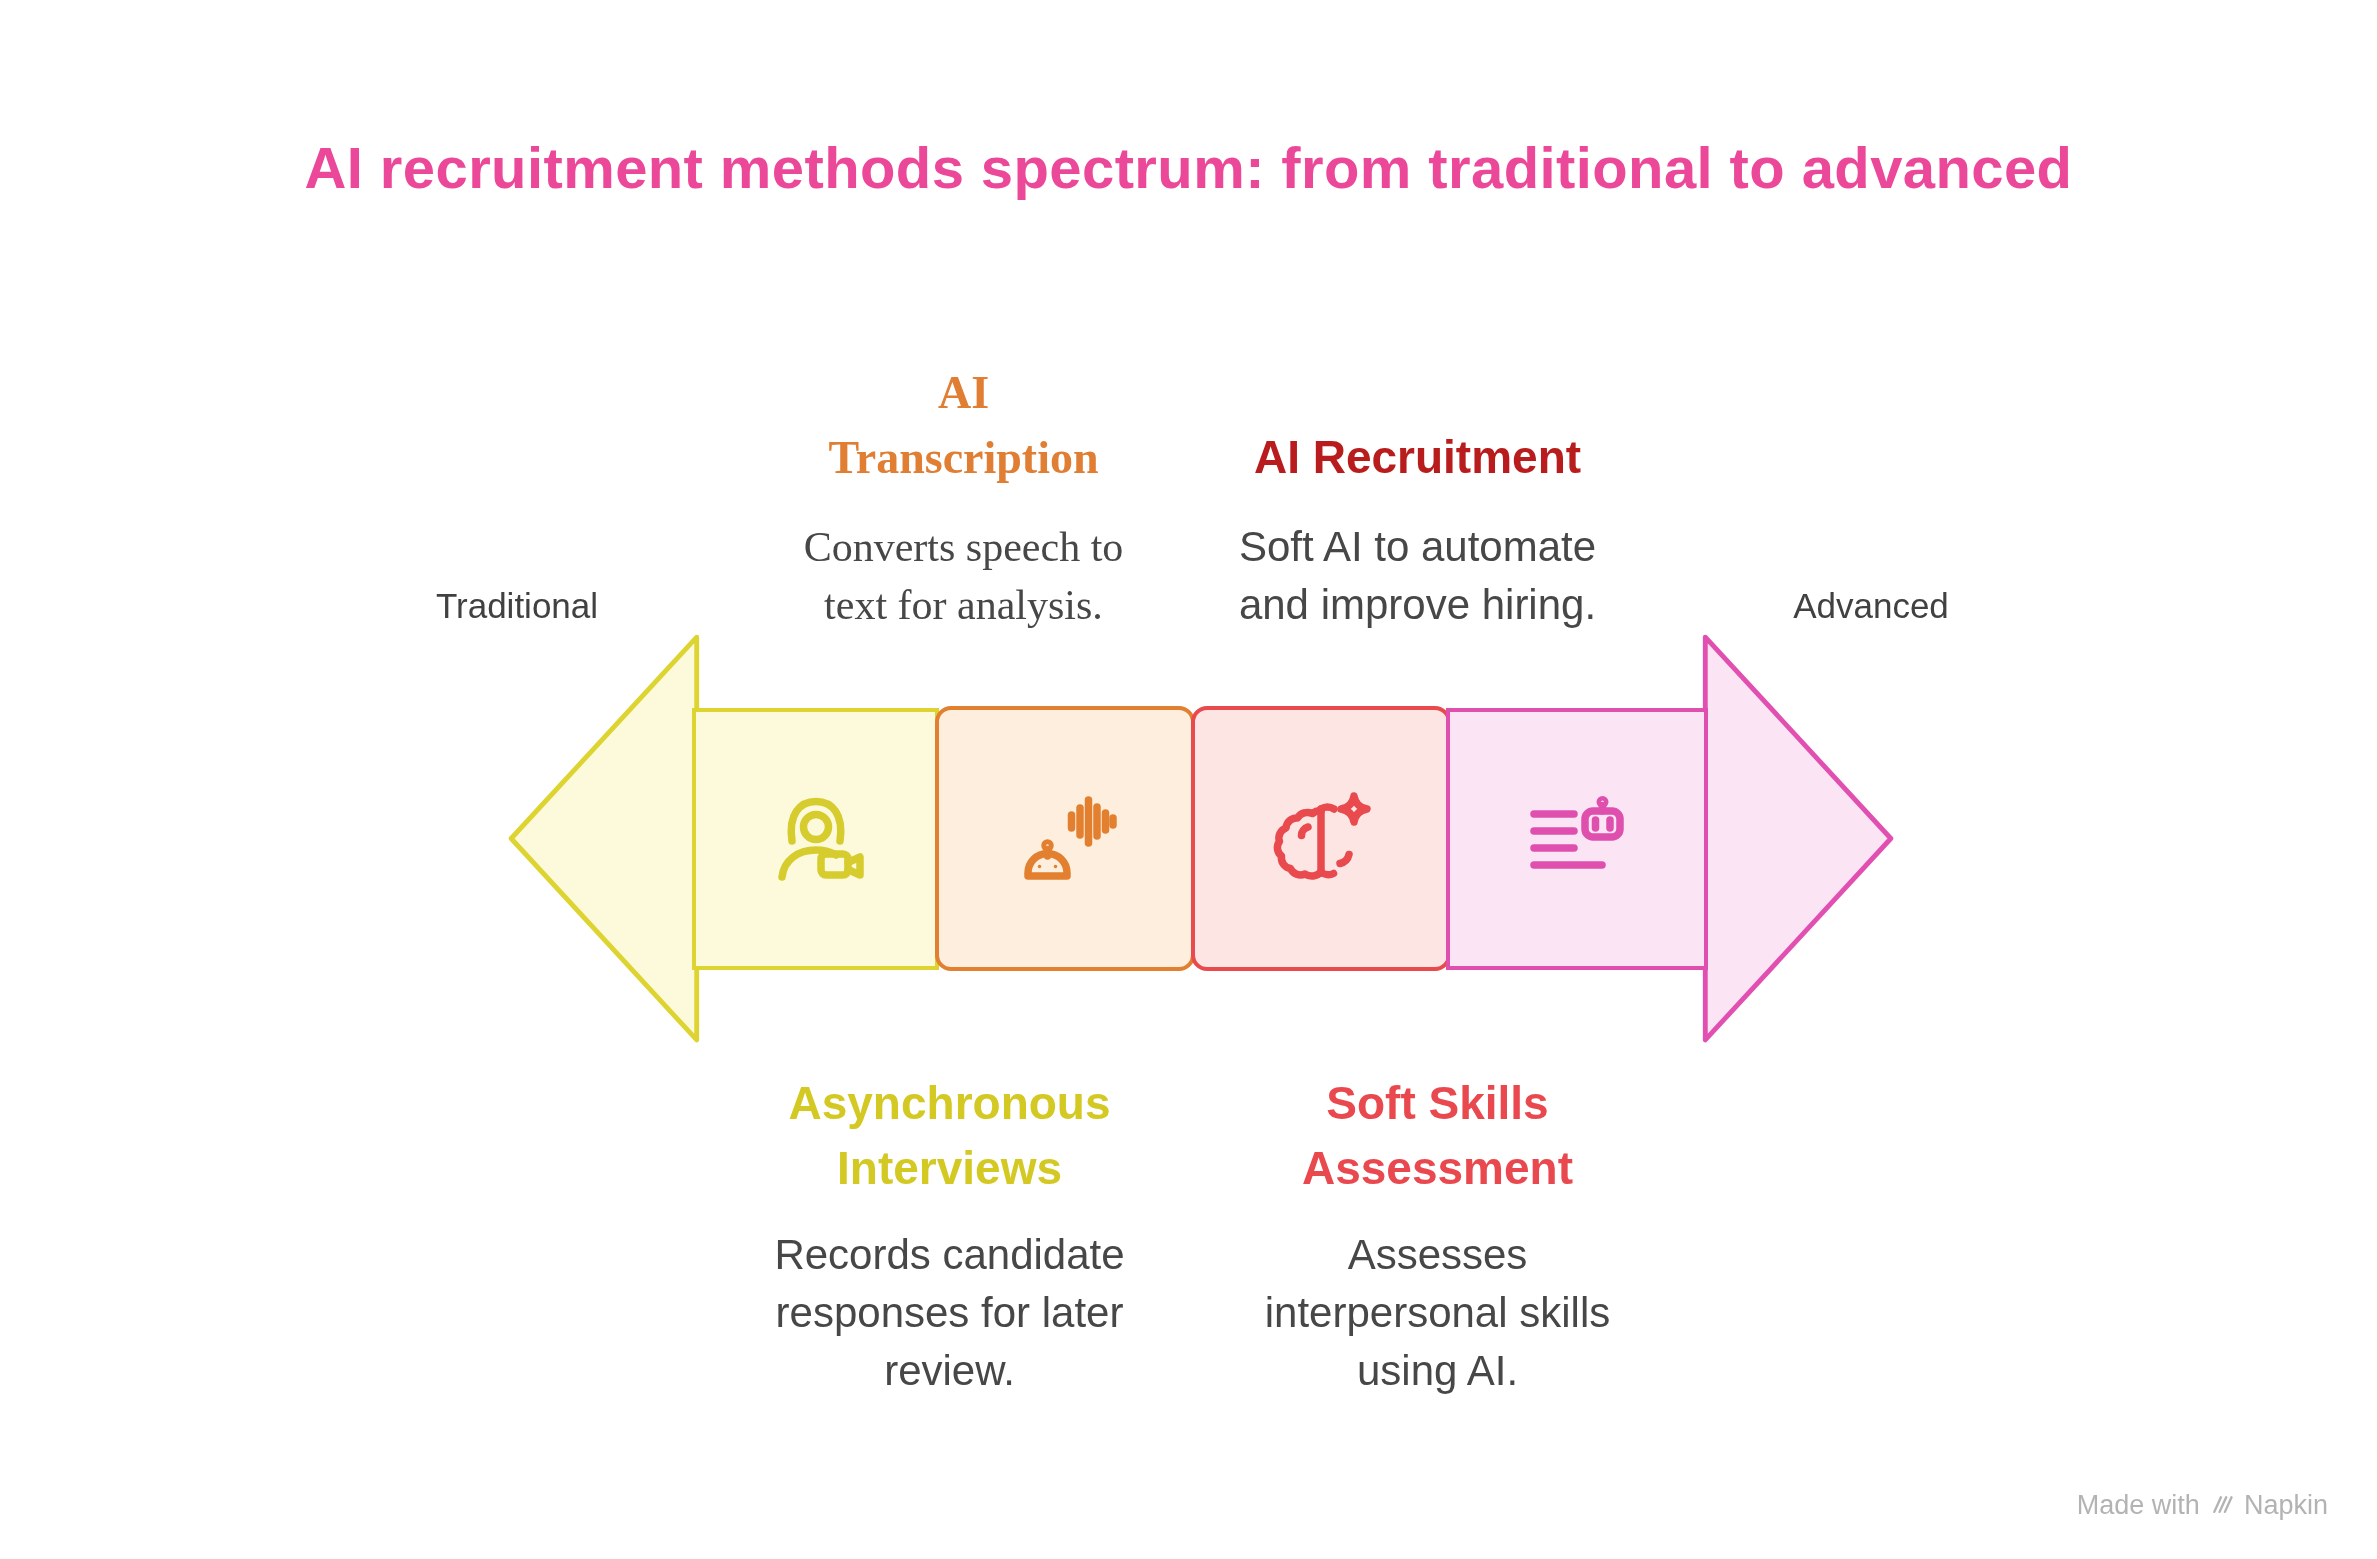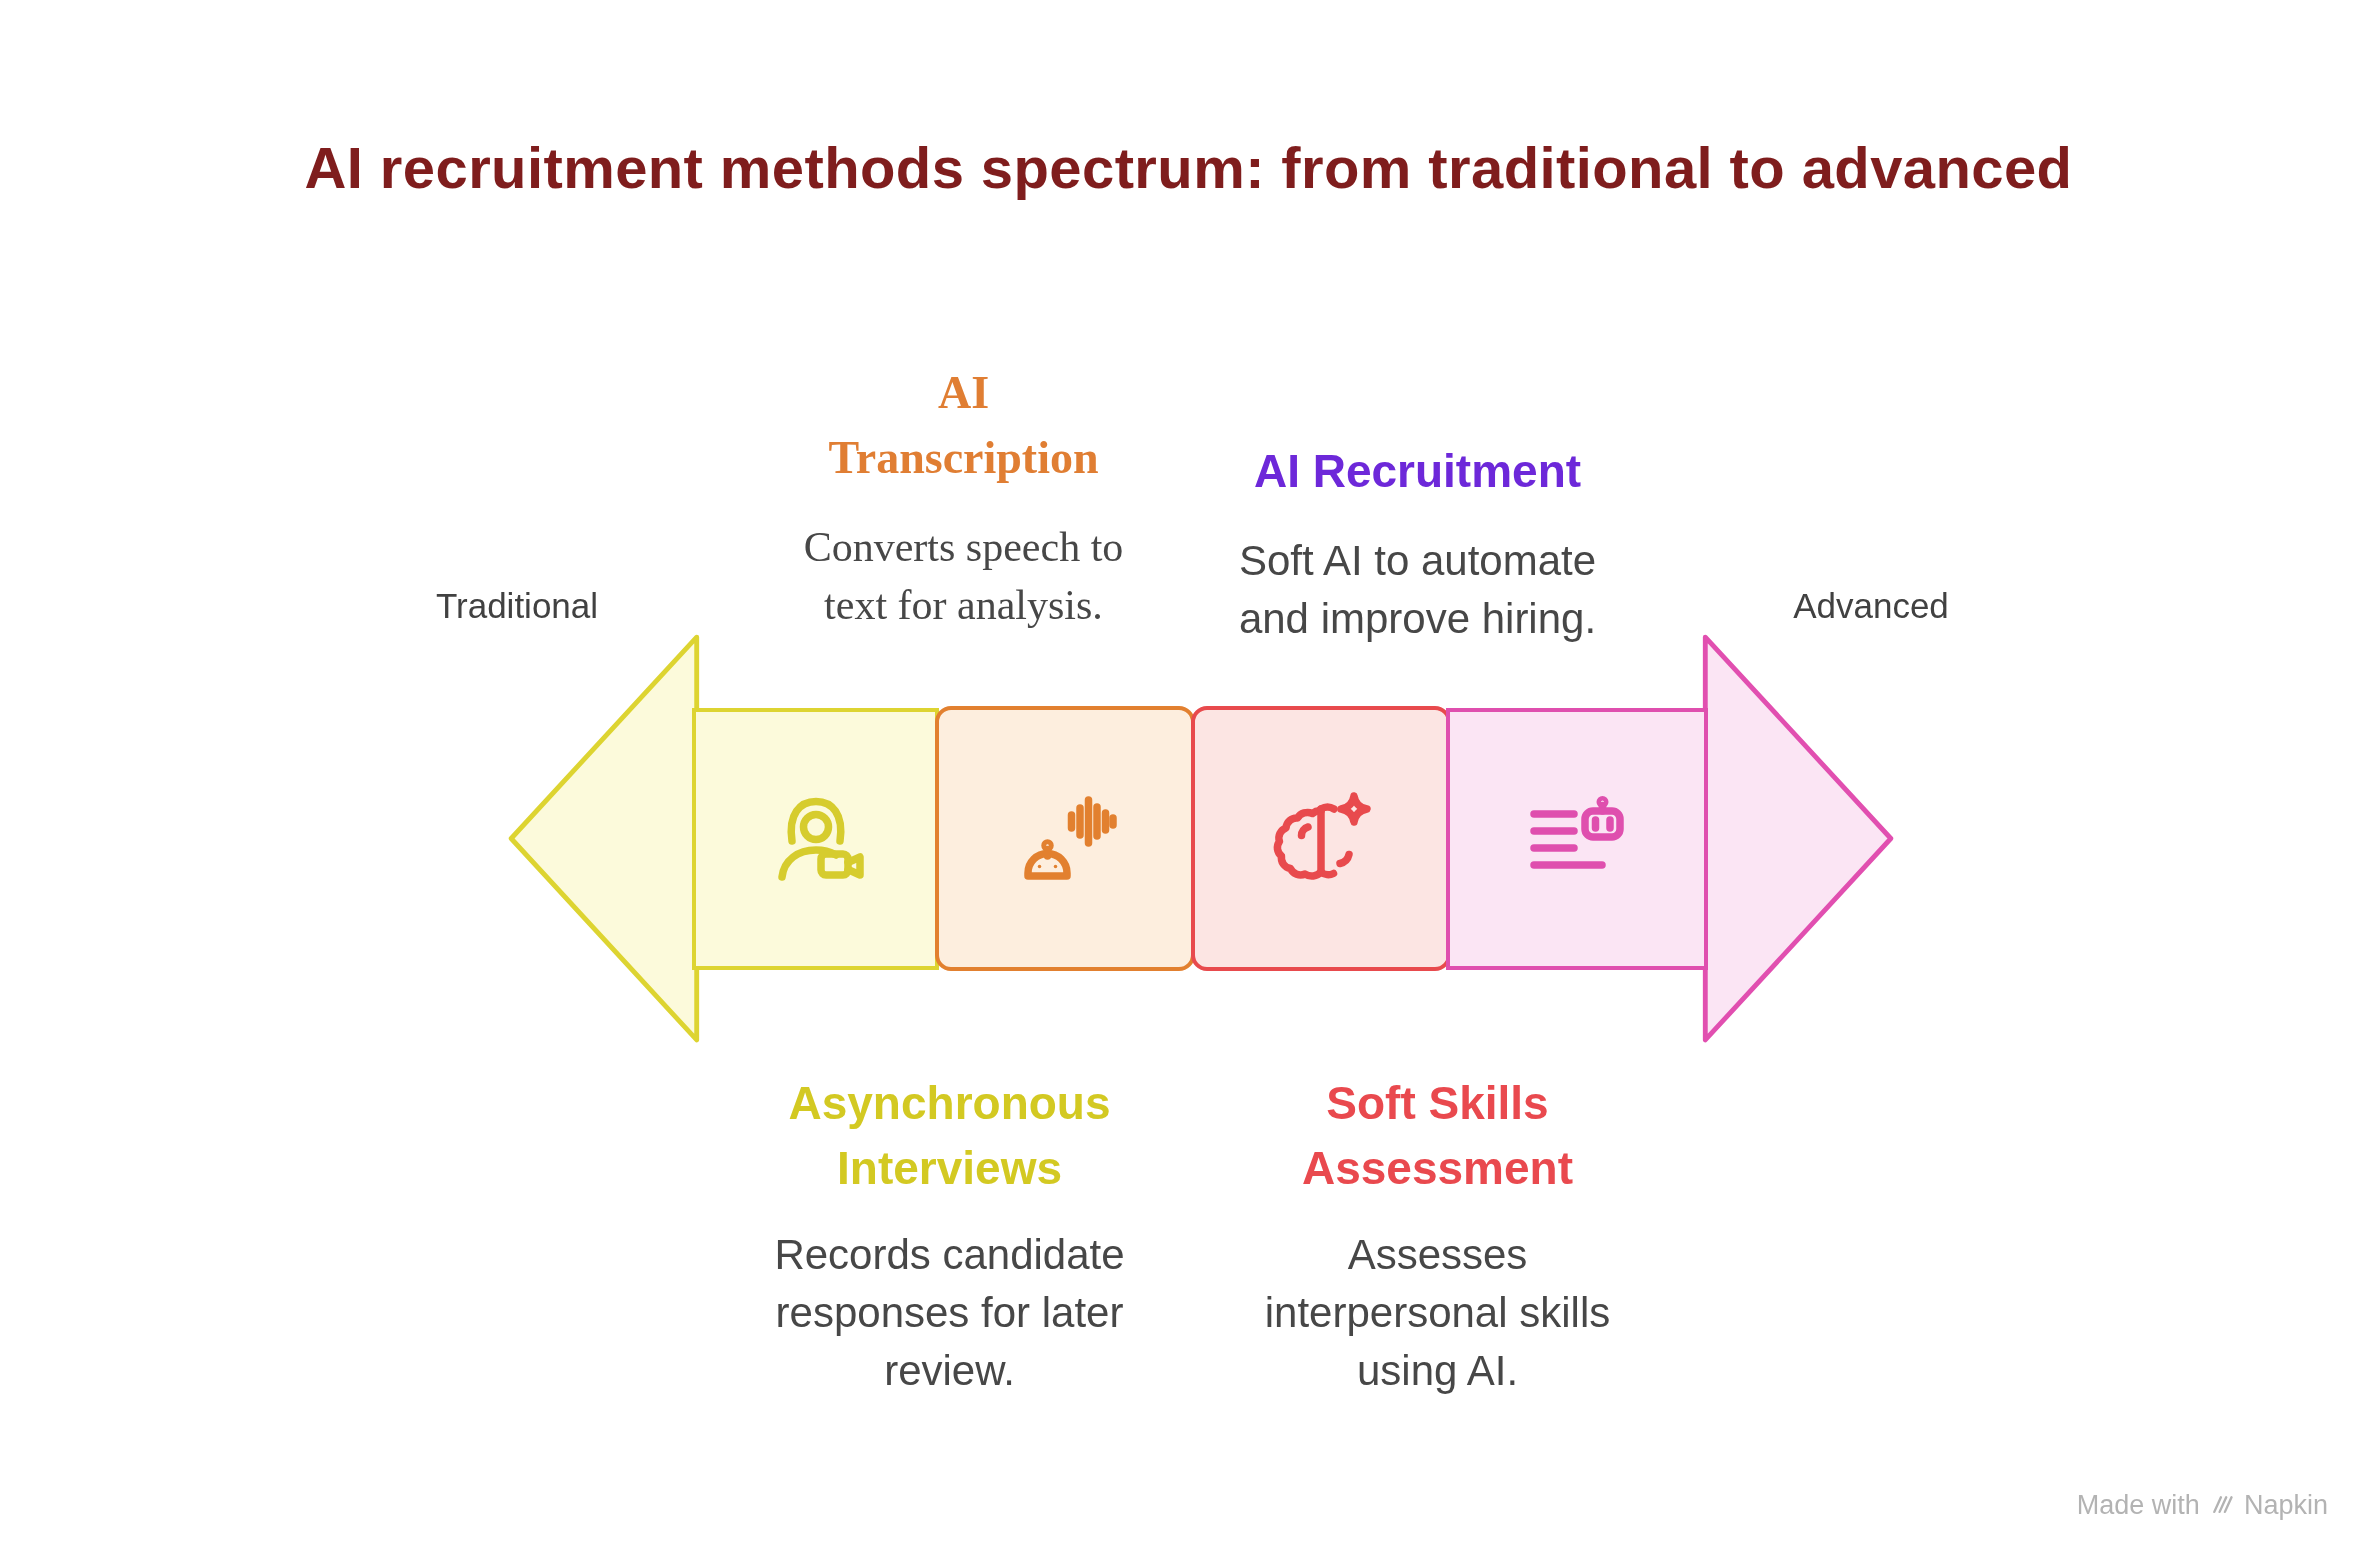--- a/index.html
+++ b/index.html
@@ -6,32 +6,32 @@
   .canvas{
     position:relative;
     width:2377px;height:1559px;
     background:#ffffff;
     font-family:"Liberation Sans", sans-serif;
     overflow:hidden;
   }
   .title{
     position:absolute;left:0;right:0;top:134px;
     text-align:center;
-    font-size:58px;font-weight:700;color:#7f1d1d;
+    font-size:58px;font-weight:700;color:#ec4899;
     letter-spacing:0.4px;
   }
   .pre{white-space:pre-line;}
   .method-group{position:absolute;width:495px;text-align:center;}
   .method-heading{font-size:46px;font-weight:700;line-height:1.42;}
   .method-desc{margin-top:28px;font-size:42px;color:#474747;line-height:1.38;}
   .bottom .method-desc{margin-top:24px;}
   .c-yellow{color:#d3c922;}
   .c-orange{color:#e07e33;}
   .c-red{color:#e9494e;}
-  .c-pink{color:#6d28d9;margin-top:14px;}
+  .c-pink{color:#b91c1c;}
   .axis-label{
     position:absolute;width:274px;text-align:center;
     font-size:35px;color:#414141;top:555px;margin-top:31px;
   }
   .arrowhead{position:absolute;top:630px;width:199px;height:417px;}
   .seg{
     position:absolute;box-sizing:border-box;
     display:flex;align-items:center;justify-content:center;
   }
   .seg svg{width:120px;height:120px;}

